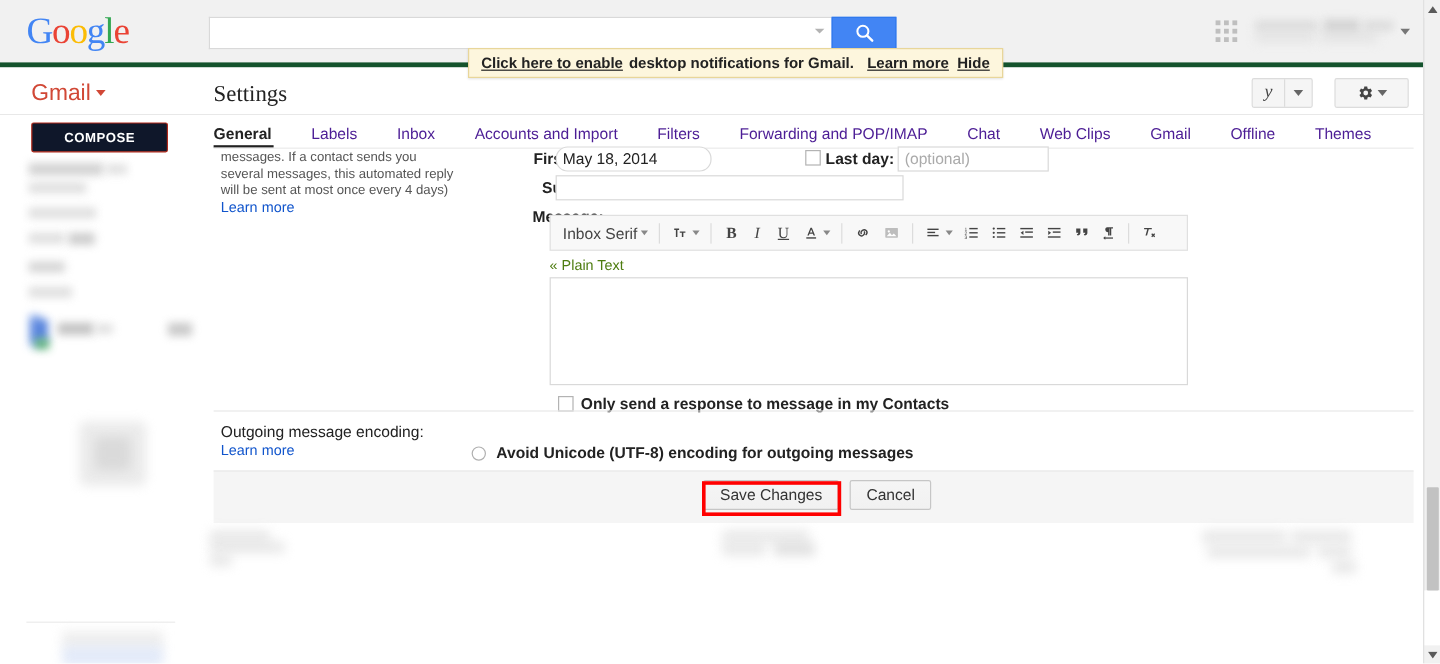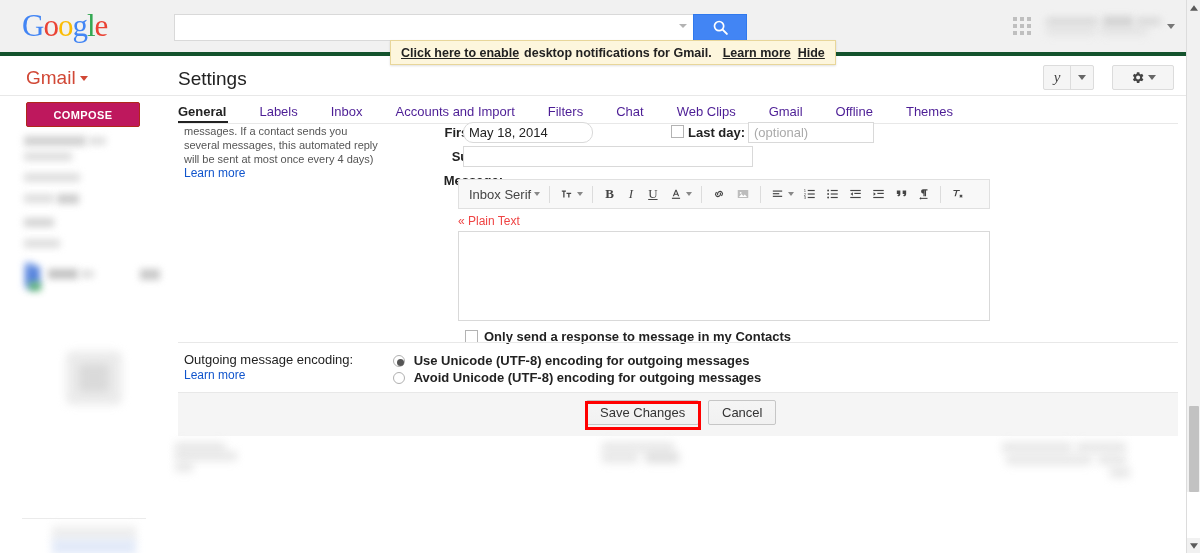--- a/index.html
+++ b/index.html
@@ -132,21 +132,21 @@
     display: inline-block;
     margin-left: 4px;
     width: 0; height: 0;
     vertical-align: middle;
     border-left: 4px solid transparent;
     border-right: 4px solid transparent;
     border-top: 5px solid #d14836;
   }
   .page-title {
     position: absolute; left: 178px; top: 11px;
-    font-size: 19px; color: #222;
+    font-size: 19px; color: #222; font-family: Liberation Serif, serif;
   }
   .btn-share {
     position: absolute; right: 92px; top: 8px;
     height: 25px;
     display: flex; align-items: stretch;
     border: 1px solid #dcdcdc;
     background: #f5f5f5;
     border-radius: 2px;
     cursor: pointer;
   }
@@ -181,21 +181,21 @@
 
   
   .sidebar {
     position: absolute; left: 0; top: 96px;
     width: 170px; height: 457px;
     background: #fff;
   }
   .compose-btn {
     position: absolute; left: 26px; top: 6px;
     width: 114px; height: 25px;
-    background: #be185d;
+    background: #0f172a;
     border: 1px solid #b0281a;
     border-radius: 2px;
     color: #fff;
     font-size: 11px; font-weight: bold;
     letter-spacing: 0.4px;
     display: flex; align-items: center; justify-content: center;
     cursor: pointer;
   }
   .blur {
     position: absolute;
@@ -305,21 +305,21 @@
   .tb-sep { width: 1px; height: 17px; background: #dcdcdc; margin: 0 5px; }
   .tb-caret {
     width: 0; height: 0;
     margin-left: 3px;
     border-left: 3px solid transparent;
     border-right: 3px solid transparent;
     border-top: 4px solid #888;
   }
   .plain-text-link {
     margin-top: 5px;
-    font-size: 12px; color: #ef4444; cursor: pointer;
+    font-size: 12px; color: #4d7c0f; cursor: pointer;
     display: inline-block;
   }
   .msg-body {
     margin-top: 3px;
     width: 532px; height: 90px;
     border: 1px solid #d9d9d9;
     background: #fff;
     resize: none;
     outline: none;
     font-family: "Liberation Sans", sans-serif;
@@ -529,20 +529,21 @@
   </div>
 
   <div class="settings">
 
     <div class="tabs">
       <div class="tab active">General</div>
       <div class="tab">Labels</div>
       <div class="tab">Inbox</div>
       <div class="tab">Accounts and Import</div>
       <div class="tab">Filters</div>
+      <div class="tab">Forwarding and POP/IMAP</div>
       <div class="tab">Chat</div>
       <div class="tab">Web Clips</div>
       <div class="tab">Gmail</div>
       <div class="tab">Offline</div>
       <div class="tab">Themes</div>
     </div>
     <div class="tabs-rule"></div>
 
     <div class="form-area">
 
@@ -676,24 +677,20 @@
       <div class="cb" style="left:287px; top:206px;"></div>
       <div class="lbl" style="left:306px; top:205px; width:400px; text-align:left;">Only send a response to message in my Contacts</div>
 
       <div class="enc-divider"></div>
 
       <div class="enc-block">
         <span class="enc-label">Outgoing message encoding:</span>
         <a class="enc-learn">Learn more</a>
       </div>
 
-      <div style="position:absolute; left:215px; top:229px;">
-        <span class="radio on"></span>
-        <span class="enc-opt" style="position:relative; left:5px; top:0;">Use Unicode (UTF-8) encoding for outgoing messages</span>
-      </div>
       <div style="position:absolute; left:215px; top:246px;">
         <span class="radio"></span>
         <span class="enc-opt" style="position:relative; left:5px; top:0;">Avoid Unicode (UTF-8) encoding for outgoing messages</span>
       </div>
 
       <div class="save-row">
         <button class="gbtn" style="left:408px;">Save Changes</button>
         <button class="gbtn" style="left:530px;">Cancel</button>
       </div>
       <div class="save-divider"></div>

